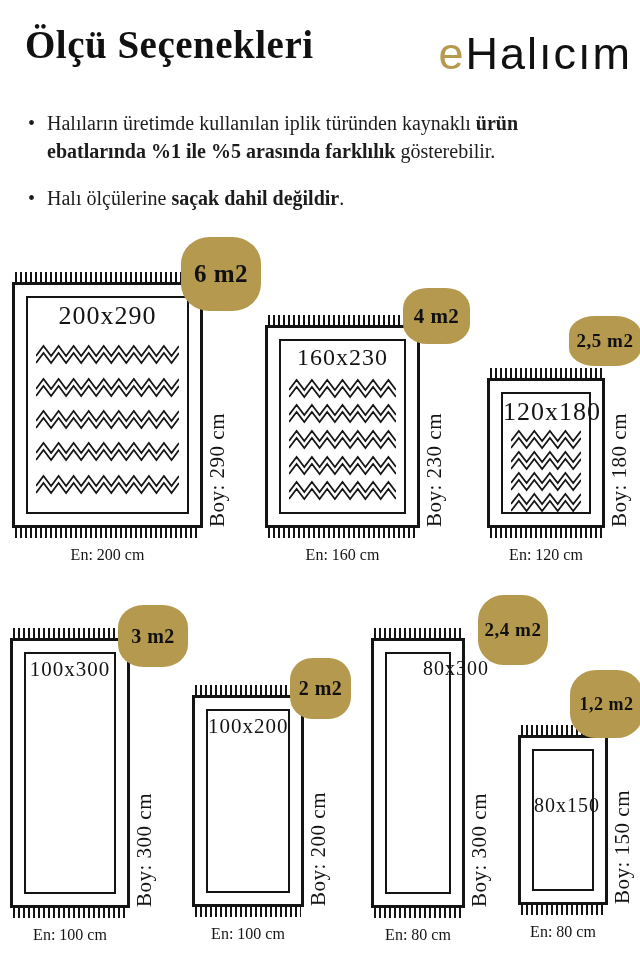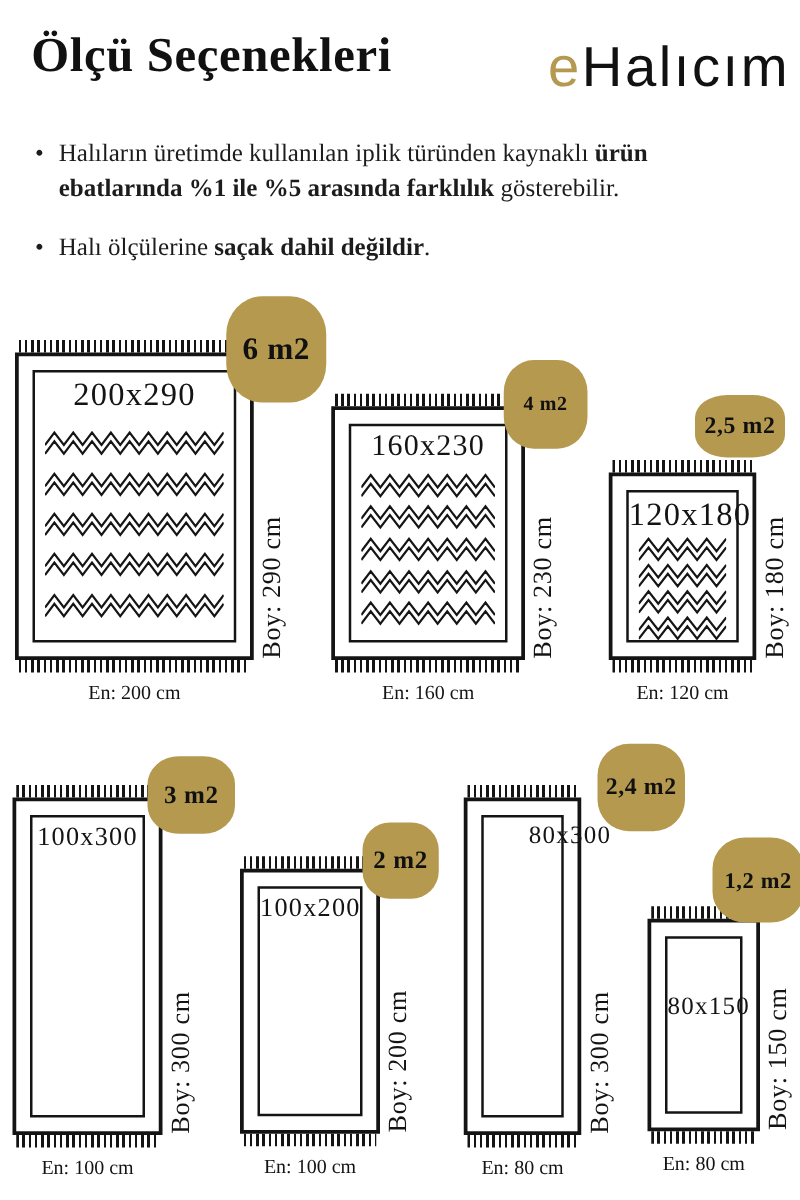--- a/index.html
+++ b/index.html
@@ -57,29 +57,29 @@
     font-size:21px;letter-spacing:.5px;white-space:nowrap;
   }
   .en{
     position:absolute;left:50%;bottom:-39px;transform:translateX(-50%);
     font-size:16px;white-space:nowrap;font-family:Liberation Serif, serif;
   }
 
   
   .r0{left:12px;top:282px;width:191px;height:246px;}
   .r0 .size-label{font-size:26px;}
-  .r0 .badge{left:166px;top:-48px;width:80px;height:85px;font-size:25px;}
+  .r0 .badge{left:166px;top:-48px;width:80px;height:74px;font-size:25px;}
 
   .r1{left:265px;top:325px;width:155px;height:203px;}
   .r1 .size-label{font-size:24px;}
-  .r1 .badge{left:135px;top:-40px;width:67px;height:71px;font-size:16px;}
+  .r1 .badge{left:135px;top:-40px;width:67px;height:56px;font-size:21px;}
 
   .r2{left:487px;top:378px;width:118px;height:150px;}
   .r2 .size-label{font-size:26px;}
-  .r2 .badge{left:66px;top:-65px;width:72px;height:50px;font-size:19px;}
+  .r2 .badge{left:79px;top:-65px;width:72px;height:50px;font-size:19px;}
 
   .r3{left:10px;top:638px;width:120px;height:270px;}
   .r3 .badge{left:105px;top:-36px;width:70px;height:62px;font-size:20px;}
 
   .r4{left:192px;top:695px;width:112px;height:212px;}
   .r4 .badge{left:95px;top:-40px;width:61px;height:61px;font-size:20px;}
 
   .r5{left:371px;top:638px;width:94px;height:270px;}
   .r5 .size-label{font-size:20px;padding-left:36px;}
   .r5 .badge{left:76px;top:-46px;width:70px;height:70px;font-size:19px;margin-left:28px;}

